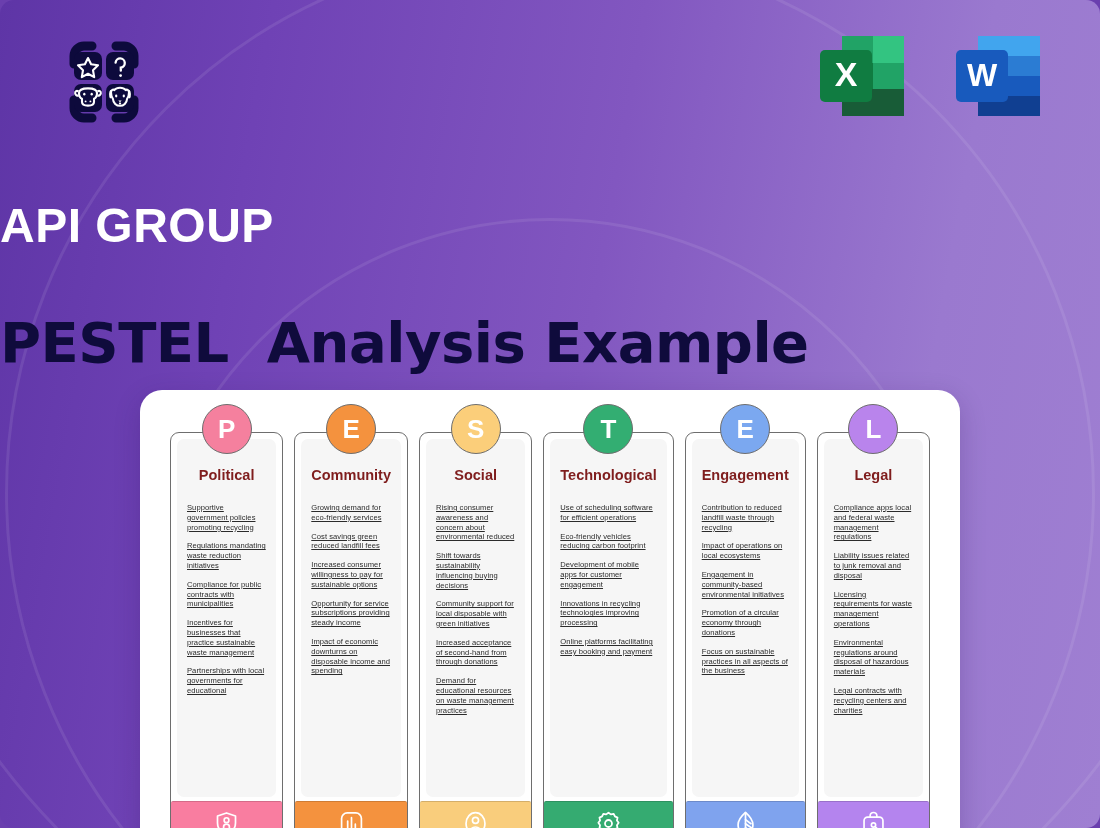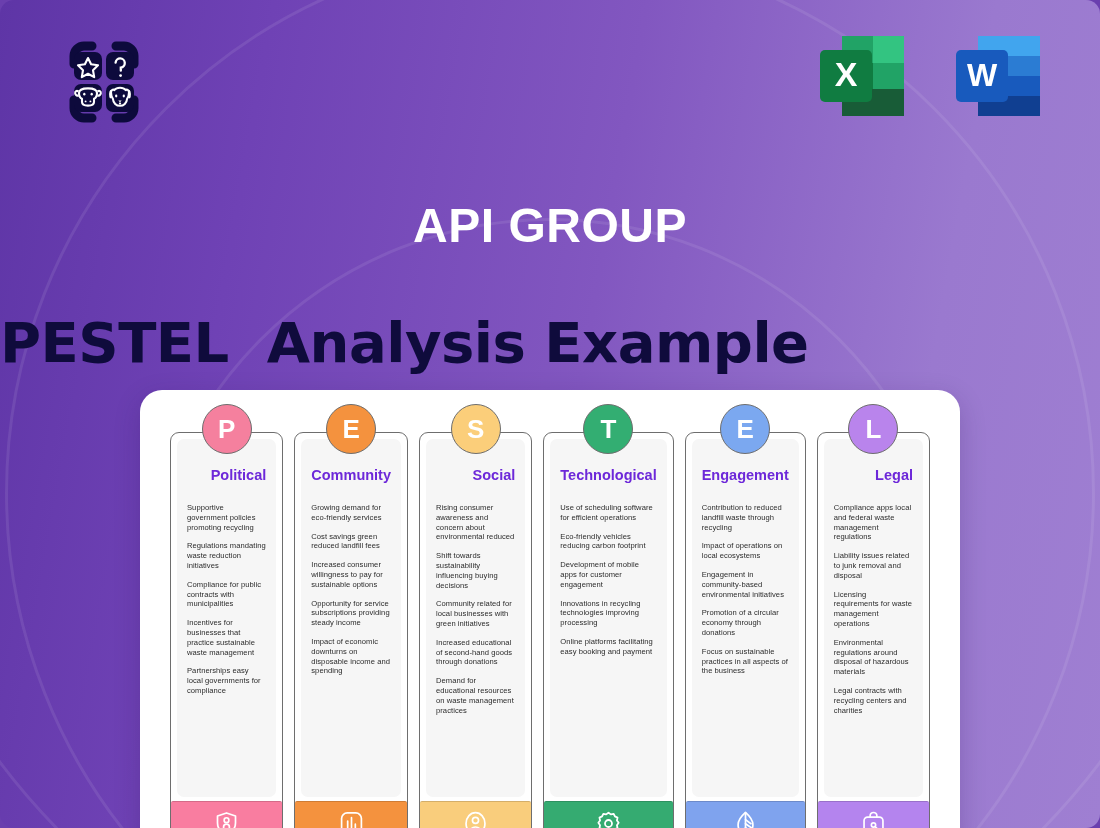--- a/index.html
+++ b/index.html
@@ -40,21 +40,20 @@
     width: 104px; height: 104px;
   }
 
   
   #office { position: absolute; right: 52px; top: 26px; display: flex; gap: 36px; }
   .office-ico { width: 100px; height: 100px; position: relative; }
 
   
   #brand-title {
     position: absolute; top: 198px; left: 0; width: 100%;
-    text-align: center;
     color: #ffffff;
     font-size: 48px;
     font-weight: bold;
     letter-spacing: 0.5px;
     font-family: "Liberation Sans", sans-serif;
   }
   #main-title {
     position: absolute; top: 310px; left: 0; width: 100%;
     text-align: left;
     color: #0f0b3c;
@@ -105,33 +104,34 @@
     z-index: 3;
   }
   .col-inner {
     background: #f6f6f6;
     border-radius: 7px;
     flex: 1 1 auto;
     padding: 28px 10px 4px 10px;
     overflow: hidden;
   }
   .col-head {
-    text-align: right;
+    text-align: center;
     font-size: 14.5px;
     font-weight: bold;
-    color: #6d28d9;
+    color: #7f1d1d;
     margin-bottom: 20px;
   }
   .bullets { display: block; }
   .bullet {
     font-size: 7.6px;
     line-height: 9.8px;
     color: #2b2b2b;
     margin-bottom: 9px;
     letter-spacing: 0.05px;
+    text-decoration: underline;
   }
   .icon-tile {
     height: 48px;
     margin: 4px -6px 0 -6px;
     border-radius: 2px;
     display: flex; align-items: center; justify-content: center;
     border-top: 1px solid rgba(0,0,0,0.15);
   }
   .icon-tile svg { width: 27px; height: 27px; }
 </style>
@@ -225,21 +225,21 @@
   <div id="columns">
       <div class="col">
         <div class="badge" style="background: rgb(245, 128, 158);">P</div>
         <div class="col-inner">
           <div class="col-head">Political</div>
           <div class="bullets">
             <div class="bullet">Supportive government policies promoting recycling</div>
             <div class="bullet">Regulations mandating waste reduction initiatives</div>
             <div class="bullet">Compliance for public contracts with municipalities</div>
             <div class="bullet">Incentives for businesses that practice sustainable waste management</div>
-            <div class="bullet">Partnerships easy local governments for compliance</div>
+            <div class="bullet">Partnerships with local governments for educational</div>
           </div>
         </div>
         <div class="icon-tile" style="background: rgb(249, 125, 160);">
           <span><svg viewBox="0 0 24 24" fill="none" stroke="#fff" stroke-width="1.5" stroke-linecap="round" stroke-linejoin="round">
               <path d="M12 2.6 L20 5.4 v6.1 c0 5.1 -3.4 8.2 -8 9.9 -4.6 -1.7 -8 -4.8 -8 -9.9 V5.4 Z"></path>
               <circle cx="12" cy="9" r="2.1"></circle>
               <circle cx="12" cy="15.2" r="2.6"></circle>
             </svg></span>
         </div>
       </div>
@@ -262,22 +262,22 @@
             </svg></span>
         </div>
       </div>
       <div class="col">
         <div class="badge" style="background: rgb(251, 206, 122);">S</div>
         <div class="col-inner">
           <div class="col-head">Social</div>
           <div class="bullets">
             <div class="bullet">Rising consumer awareness and concern about environmental reduced</div>
             <div class="bullet">Shift towards sustainability influencing buying decisions</div>
-            <div class="bullet">Community related for local businesses with green initiatives</div>
-            <div class="bullet">Increased educational of second-hand goods through donations</div>
+            <div class="bullet">Community support for local disposable with green initiatives</div>
+            <div class="bullet">Increased acceptance of second-hand from through donations</div>
             <div class="bullet">Demand for educational resources on waste management practices</div>
           </div>
         </div>
         <div class="icon-tile" style="background: rgb(249, 205, 124);">
           <span><svg viewBox="0 0 24 24" fill="none" stroke="#fff" stroke-width="1.5" stroke-linecap="round" stroke-linejoin="round">
               <ellipse cx="12" cy="12" rx="8.4" ry="9.6"></ellipse>
               <circle cx="12" cy="9.2" r="2.7"></circle>
               <path d="M6.6 19.4 c1.1 -2.9 3 -4.3 5.4 -4.3 s4.3 1.4 5.4 4.3"></path>
             </svg></span>
         </div>

